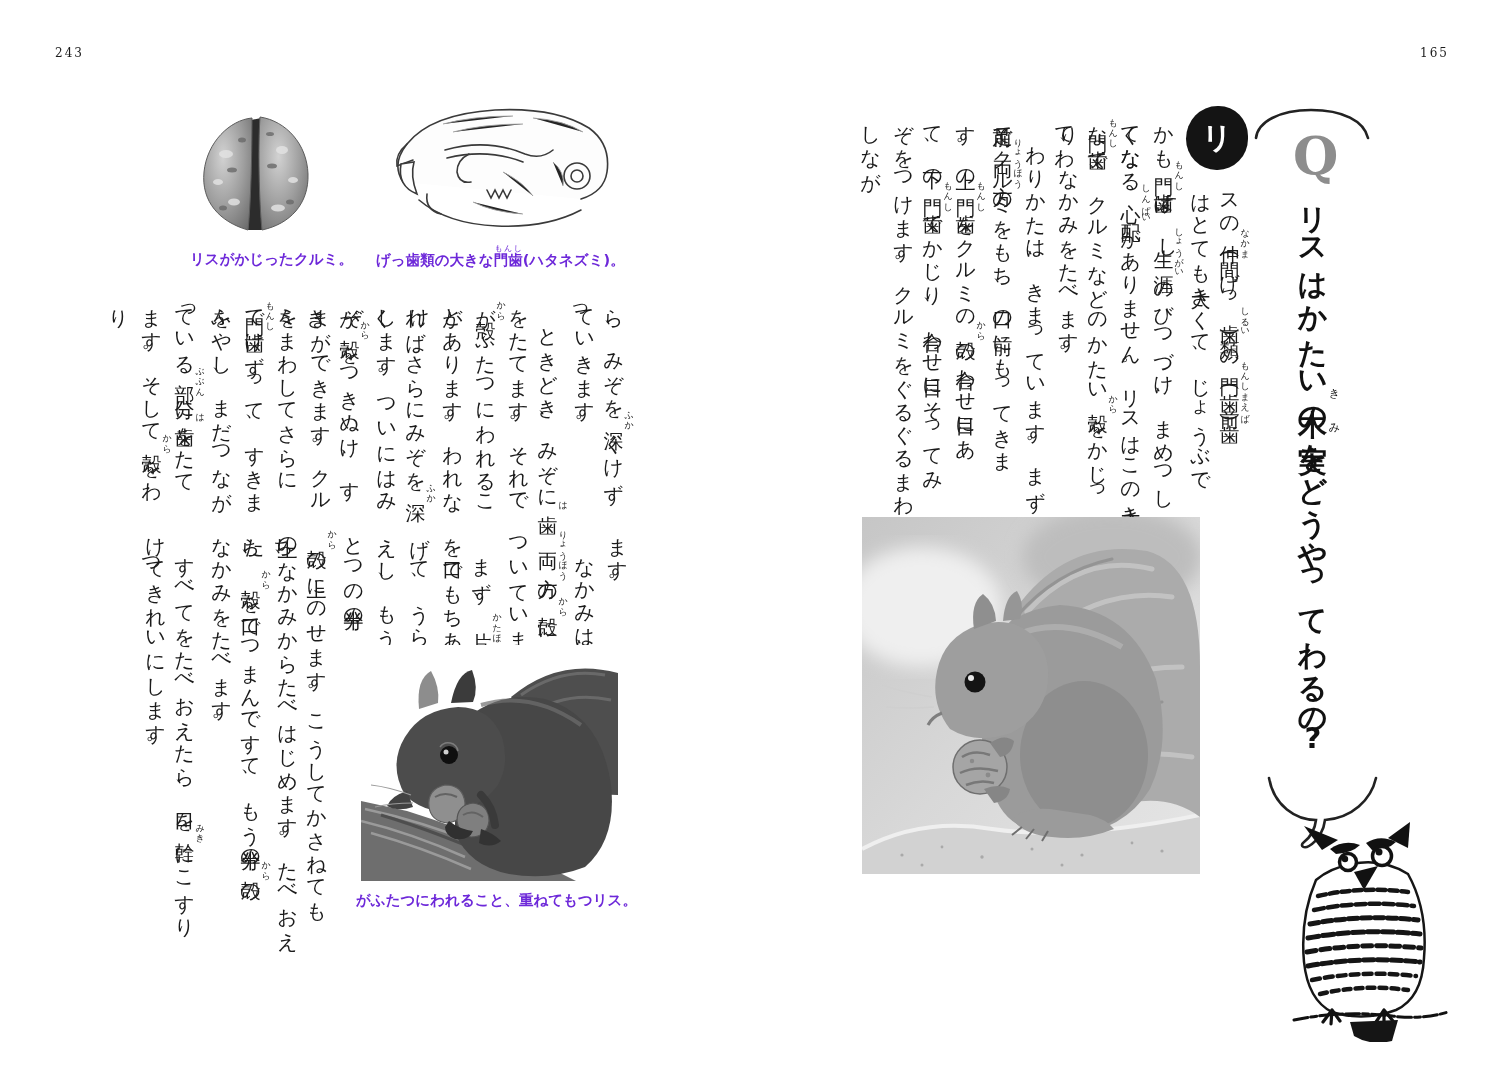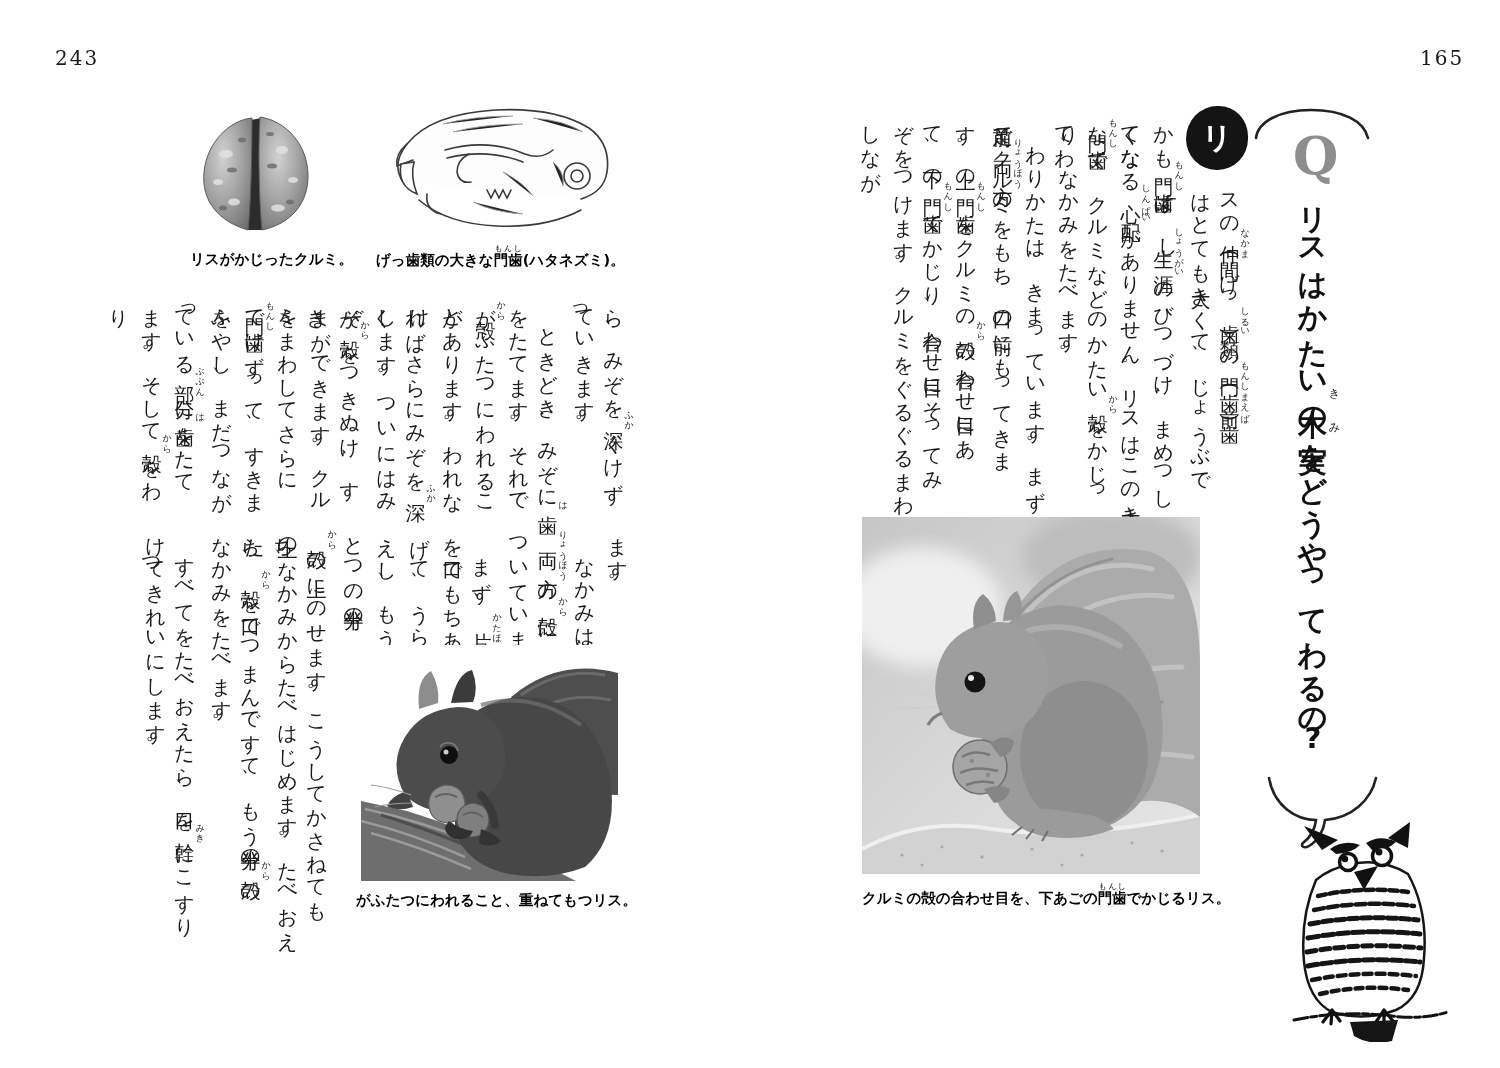--- a/index.html
+++ b/index.html
@@ -1,35 +1,35 @@
 <!DOCTYPE html>
 <html><head>
 <meta charset="utf-8">
 <style>
   html,body{margin:0;padding:0;background:#ffffff;}
   .spread{position:relative;width:1500px;height:1068px;background:#ffffff;overflow:hidden;
           font-family:"DejaVu Serif","Liberation Serif",serif;color:#1d1d1d;}
-  .pagenum{position:absolute;font-size:20px;letter-spacing:2px;color:#1a1a1a;}
+  .pagenum{position:absolute;font-size:12px;letter-spacing:2px;color:#1a1a1a;}
   
   .vtext{position:absolute;writing-mode:vertical-rl;font-size:20px;color:#1b1b1b;}
   .vtext .tcol{width:33px;line-height:33px;letter-spacing:.5px;}
   ruby rt{font-size:9px;letter-spacing:0;font-weight:normal;}
   
   .title{position:absolute;left:1288px;top:186px;writing-mode:vertical-rl;text-orientation:upright;
          font-family:"DejaVu Sans","Liberation Sans",sans-serif;font-weight:bold;
          font-size:29px;line-height:50px;color:#111;}
   .title rt{font-size:11px;}
   .q-letter{position:absolute;left:1293px;top:130px;font-family:"DejaVu Serif","Liberation Serif",serif;
             font-size:52px;line-height:1;font-weight:bold;color:#8d8d8d;}
   .drop-circle{position:absolute;left:1186px;top:106px;width:62px;height:64px;background:#141414;
                border-radius:52% 48% 50% 50%;display:flex;align-items:center;justify-content:center;}
   .drop-circle span{color:#ffffff;font-family:"DejaVu Sans","Liberation Sans",sans-serif;
                     font-weight:bold;font-size:30px;line-height:1;}
   .caption{position:absolute;font-family:"DejaVu Sans","Liberation Sans",sans-serif;
-           font-size:14.5px;font-weight:600;color:#000000;white-space:nowrap;line-height:1.2;}
+           font-size:14.5px;font-weight:600;color:#6d28d9;white-space:nowrap;line-height:1.2;}
   .caption rt{font-size:8px;}
   .fig{position:absolute;}
   svg{display:block;}
 </style>
 </head>
 <body>
 
 <div class="spread">
 
   <div class="pagenum" style="left:55px;top:46px">243</div>
@@ -117,21 +117,20 @@
         <circle cx="110" cy="244" r="2.2" fill="#8a8a8a"></circle>
           <circle cx="126" cy="258" r="2.4" fill="#8a8a8a"></circle>
       </g>
       <path d="M128,226 Q142,216 152,224 Q150,238 138,240 Z" fill="#868686"></path>
       <path d="M122,272 Q136,266 148,272 Q146,284 132,286 Z" fill="#868686"></path>
 
       <path d="M150,302 Q162,290 188,292 L228,298 Q244,302 252,312 Q222,324 190,320 Q162,318 150,302 Z" fill="#9b9b9b"></path>
       <path d="M160,310 L150,318 M172,312 L164,322 M186,314 L180,324" stroke="#6f6f6f" stroke-width="2" fill="none"></path>
     </svg>
   </div>
-  <div class="caption" style="left:862px;top:882px">クルミの殻の合わせ目を、下あごの<ruby>門歯<rt>もんし</rt></ruby>でかじるリス。</div>
 
   <div class="fig" style="left:1266px;top:776px">
     <svg width="116" height="78" viewBox="0 0 116 78">
       <path d="M3,2 C8,30 30,44 50,44 C49,53 45,61 37,67 C34,70 38,73 43,70 C53,64 58,53 59,44 C86,42 105,24 110,2" fill="none" stroke="#222" stroke-width="2.6" stroke-linecap="round"></path>
     </svg>
   </div>
 
   <div class="fig" style="left:1292px;top:822px">
     <svg width="158" height="220" viewBox="0 0 158 220">
 

